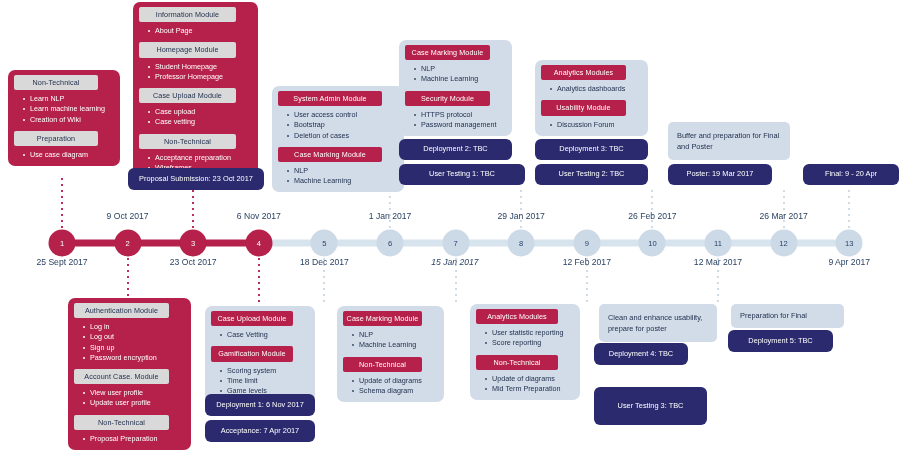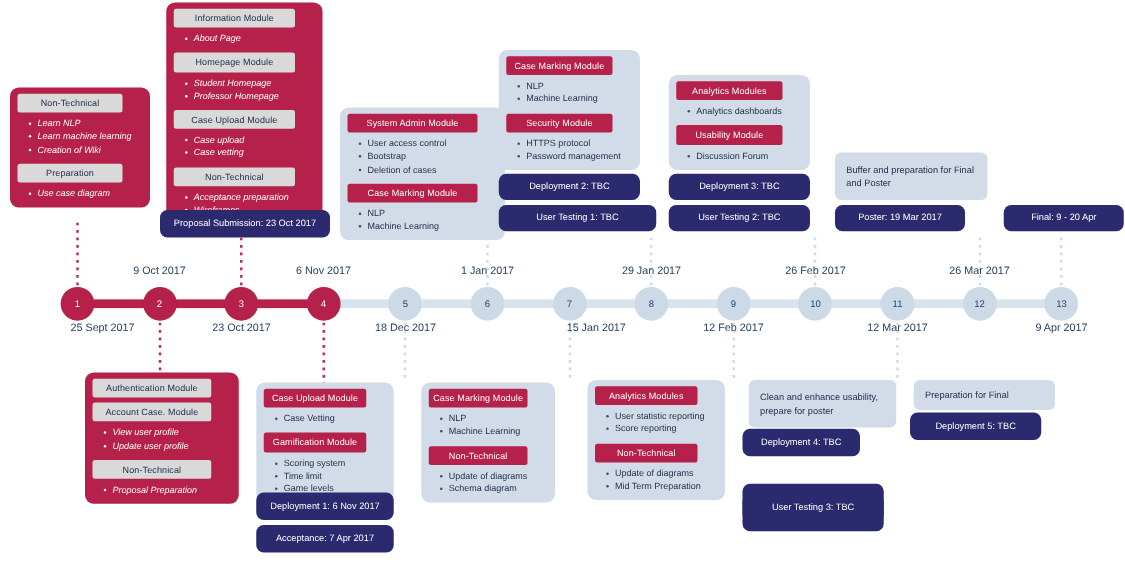--- a/index.html
+++ b/index.html
@@ -49,21 +49,21 @@
     padding-left:7px;
     white-space:nowrap;
   }
   ul.bul li:before {
     content:"";
     position:absolute;
     left:0; top:4px;
     width:2px; height:2px;
     border-radius:50%;
   }
-  .card.crimson ul.bul li { color:#ffffff;font-style:italic; }
+  .card.crimson ul.bul li { color:#ffffff; }
   .card.crimson ul.bul li:before { background:#ffffff; }
   .card.lightblue ul.bul li { color:#1c2b4a; }
   .card.lightblue ul.bul li:before { background:#3a4a6b; }
 
   
   .navy {
     position:absolute;
     background:#2b2a6e;
     color:#ffffff;
     border-radius:6px;
@@ -241,21 +241,21 @@
       <div class="dots blue" style="left: 455.6px; top: 258px; height: 48px;"></div>
       <div class="dots blue" style="left: 521.2px; top: 190px; height: 40px;"></div>
       <div class="dots blue" style="left: 586.8px; top: 258px; height: 48px;"></div>
       <div class="dots blue" style="left: 652.4px; top: 190px; height: 40px;"></div>
       <div class="dots blue" style="left: 718px; top: 258px; height: 48px;"></div>
       <div class="dots blue" style="left: 783.6px; top: 190px; height: 40px;"></div>
       <div class="dots blue" style="left: 849.2px; top: 190px; height: 40px;"></div>
       <div class="node done" style="left: 62px; top: 243px;">
         <span>1</span>
       </div>
-      <div class="tlabel below" style="left: 62px; margin-left: 20px;">25 Sept 2017</div>
+      <div class="tlabel below" style="left: 62px;">25 Sept 2017</div>
       <div class="node done" style="left: 127.6px; top: 243px;">
         <span>2</span>
       </div>
       <div class="tlabel above" style="left: 127.6px;">9 Oct 2017</div>
       <div class="node done" style="left: 193.2px; top: 243px;">
         <span>3</span>
       </div>
       <div class="tlabel below" style="left: 193.2px;">23 Oct 2017</div>
       <div class="node done" style="left: 258.8px; top: 243px;">
         <span>4</span>
@@ -265,21 +265,21 @@
         <span>5</span>
       </div>
       <div class="tlabel below" style="left: 324.4px;">18 Dec 2017</div>
       <div class="node todo" style="left: 390px; top: 243px;">
         <span>6</span>
       </div>
       <div class="tlabel above" style="left: 390px;">1 Jan 2017</div>
       <div class="node todo" style="left: 455.6px; top: 243px;">
         <span>7</span>
       </div>
-      <div class="tlabel below" style="left: 477px;">15 Jan 2017</div>
+      <div class="tlabel below" style="left: 455px; font-style: italic;">15 Jan 2017</div>
       <div class="node todo" style="left: 521.2px; top: 243px;">
         <span>8</span>
       </div>
       <div class="tlabel above" style="left: 521.2px;">29 Jan 2017</div>
       <div class="node todo" style="left: 586.8px; top: 243px;">
         <span>9</span>
       </div>
       <div class="tlabel below" style="left: 586.8px;">12 Feb 2017</div>
       <div class="node todo" style="left: 652.4px; top: 243px;">
         <span>10</span>
@@ -294,20 +294,26 @@
       </div>
       <div class="tlabel above" style="left: 783.6px;">26 Mar 2017</div>
       <div class="node todo" style="left: 849.2px; top: 243px;">
         <span>13</span>
       </div>
       <div class="tlabel below" style="left: 849.2px;">9 Apr 2017</div>
     </div>
 
   <div class="card crimson" id="c-sprint2-bottom" style="left:68px; top:298px; width:123px;">
       <div class="hdr grey">Authentication Module</div>
+      <ul class="bul">
+        <li>Log in</li>
+        <li>Log out</li>
+        <li>Sign up</li>
+        <li>Password encryption</li>
+      </ul>
       <div class="hdr grey">Account Case. Module</div>
       <ul class="bul">
         <li>View user profile</li>
         <li>Update user profile</li>
       </ul>
       <div class="hdr grey">Non-Technical</div>
       <ul class="bul">
         <li>Proposal Preparation</li>
       </ul>
     </div>

